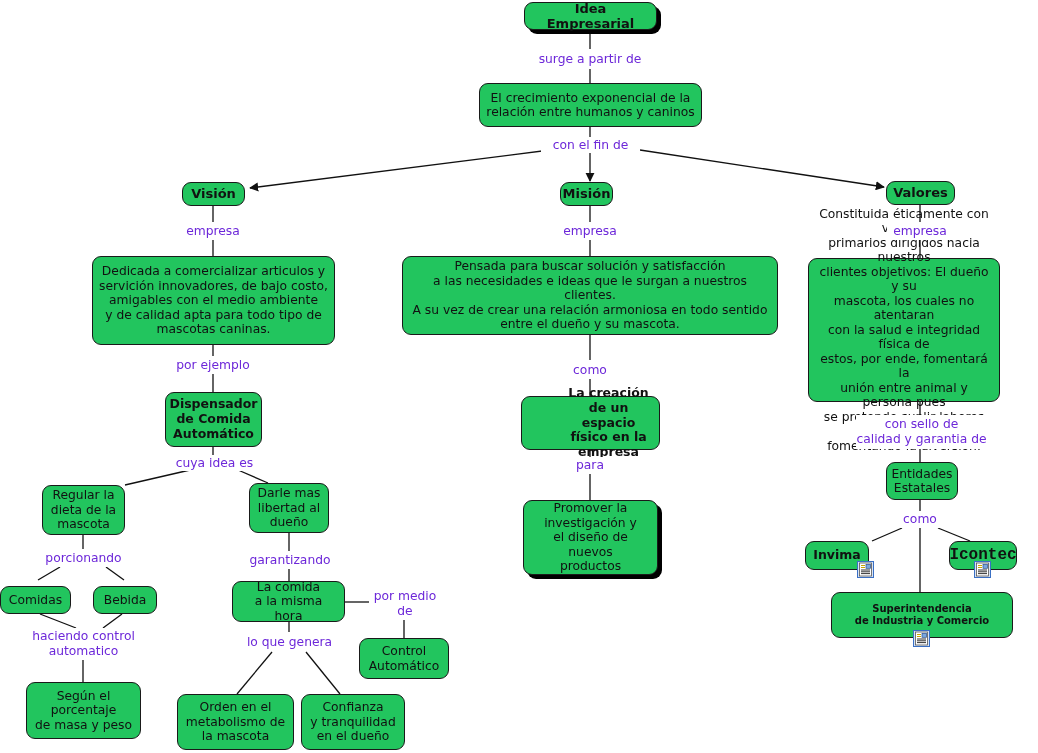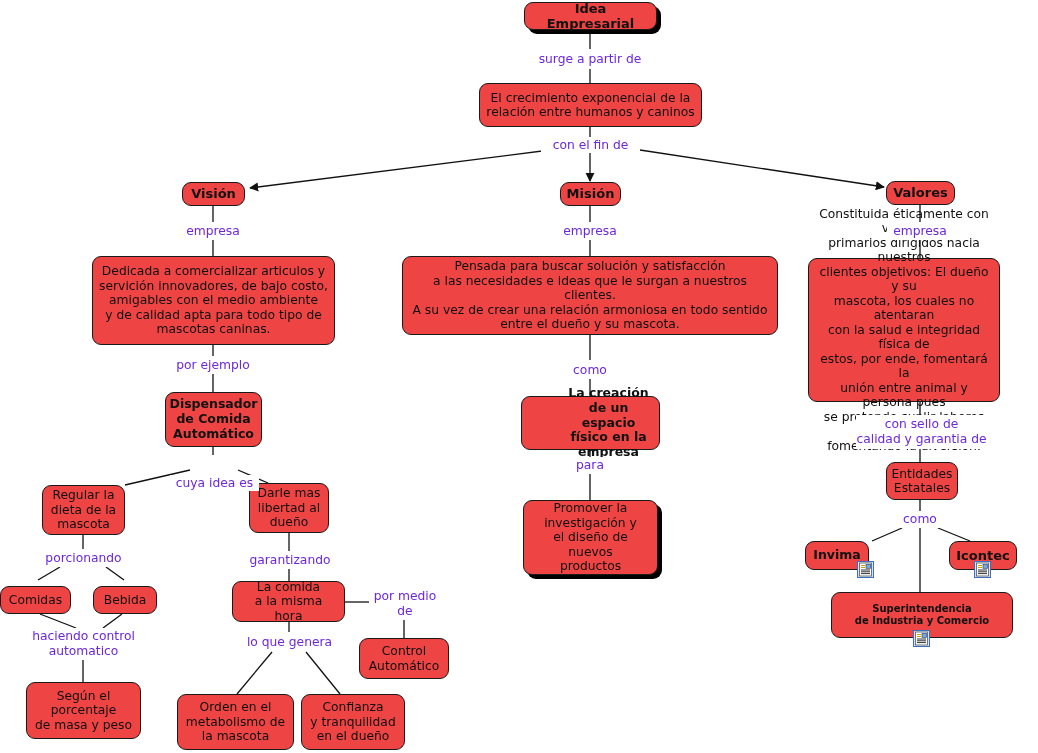--- a/index.html
+++ b/index.html
@@ -18,21 +18,21 @@
   #edges {
     position: absolute;
     left: 0; top: 0;
     width: 1038px;
     height: 753px;
     pointer-events: none;
   }
   .node {
     position: absolute;
     box-sizing: border-box;
-    background: #ef4444;
+    background: #22c55e;
     border: 1.4px solid #1a1a1a;
     border-radius: 9px;
     color: #111111;
     display: flex;
     align-items: center;
     justify-content: center;
     text-align: center;
     line-height: 1.18;
     font-size: 12.3px;
     padding: 3px 6px;
@@ -148,21 +148,21 @@
     </g>
   </svg>
 
   <div class="node bold shadow" style="left:524px; top:2px; width:133px; height:28px; font-size:13px;">Idea Empresarial</div>
 
   <div class="node" style="left:479px; top:83px; width:223px; height:44px;">El crecimiento exponencial de la
 relación entre humanos y caninos</div>
 
   <div class="node bold" style="left:182px; top:182px; width:63px; height:24px; font-size:13px;">Visión</div>
 
-  <div class="node bold" style="left:560px; top:182px; width:61px; height:24px; font-size:13px;">Misión</div>
+  <div class="node bold" style="left:560px; top:182px; width:53px; height:24px; font-size:13px;">Misión</div>
 
   <div class="node bold" style="left:886px; top:181px; width:69px; height:24px; font-size:13px;">Valores</div>
 
   <div class="node" style="left:92px; top:256px; width:243px; height:89px;">Dedicada a comercializar articulos y
 servición innovadores, de bajo costo,
 amigables con el medio ambiente
 y de calidad apta para todo tipo de
 mascotas caninas.</div>
 
   <div class="node" style="left:402px; top:256px; width:376px; height:79px;">Pensada para buscar solución y satisfacción
@@ -221,21 +221,21 @@
   <div class="node shadow" style="left:523px; top:500px; width:135px; height:75px;">Promover la
 investigación y
 el diseño de nuevos
 productos</div>
 
   <div class="node" style="left:886px; top:462px; width:72px; height:38px;">Entidades
 Estatales</div>
 
   <div class="node bold" style="left:805px; top:541px; width:64px; height:29px; font-size:12.5px;">Invima</div>
 
-  <div class="node bold" style="left:949px; top:541px; width:68px; height:29px; font-size:13px;">Icontec</div>
+  <div class="node bold" style="left:949px; top:541px; width:68px; height:29px; font-size:16px;font-family:Liberation Mono, monospace;">Icontec</div>
 
   <div class="node bold" style="left:831px; top:592px; width:182px; height:46px; font-size:10px;">Superintendencia
 de Industria y Comercio</div>
 
   <svg class="res-icon" style="left:857px; top:561px;" viewBox="0 0 17 17" xmlns="http://www.w3.org/2000/svg">
     <rect x="0.5" y="0.5" width="16" height="16" fill="#d8e4f5" stroke="#3a6fc4" stroke-width="1"></rect>
     <rect x="2.5" y="2" width="12" height="13" fill="#ffffff" stroke="#555555" stroke-width="0.8"></rect>
     <g fill="#c8a500">
         <rect x="4" y="4" width="4" height="1"></rect>
         <rect x="4" y="6" width="4" height="1"></rect>
@@ -283,21 +283,21 @@
   <div class="linklabel" style="left:541px; top:137px; width:99px; height:16px;">con el fin de</div>
 
   <div class="linklabel" style="left:180px; top:222px; width:66px; height:18px;">empresa</div>
 
   <div class="linklabel" style="left:557px; top:222px; width:66px; height:18px;">empresa</div>
 
   <div class="linklabel" style="left:887px; top:222px; width:66px; height:18px;">empresa</div>
 
   <div class="linklabel" style="left:168px; top:356px; width:90px; height:18px;">por ejemplo</div>
 
-  <div class="linklabel" style="left:170px; top:455px; width:89px; height:16px;margin-top:20px;">cuya idea es</div>
+  <div class="linklabel" style="left:170px; top:455px; width:89px; height:16px;">cuya idea es</div>
 
   <div class="linklabel" style="left:41px; top:549px; width:85px; height:18px;">porcionando</div>
 
   <div class="linklabel" style="left:244px; top:551px; width:92px; height:18px;">garantizando</div>
 
   <div class="linklabel" style="left:25px; top:628px; width:117px; height:32px;">haciendo control
 automatico</div>
 
   <div class="linklabel" style="left:240px; top:633px; width:99px; height:18px;">lo que genera</div>
 

